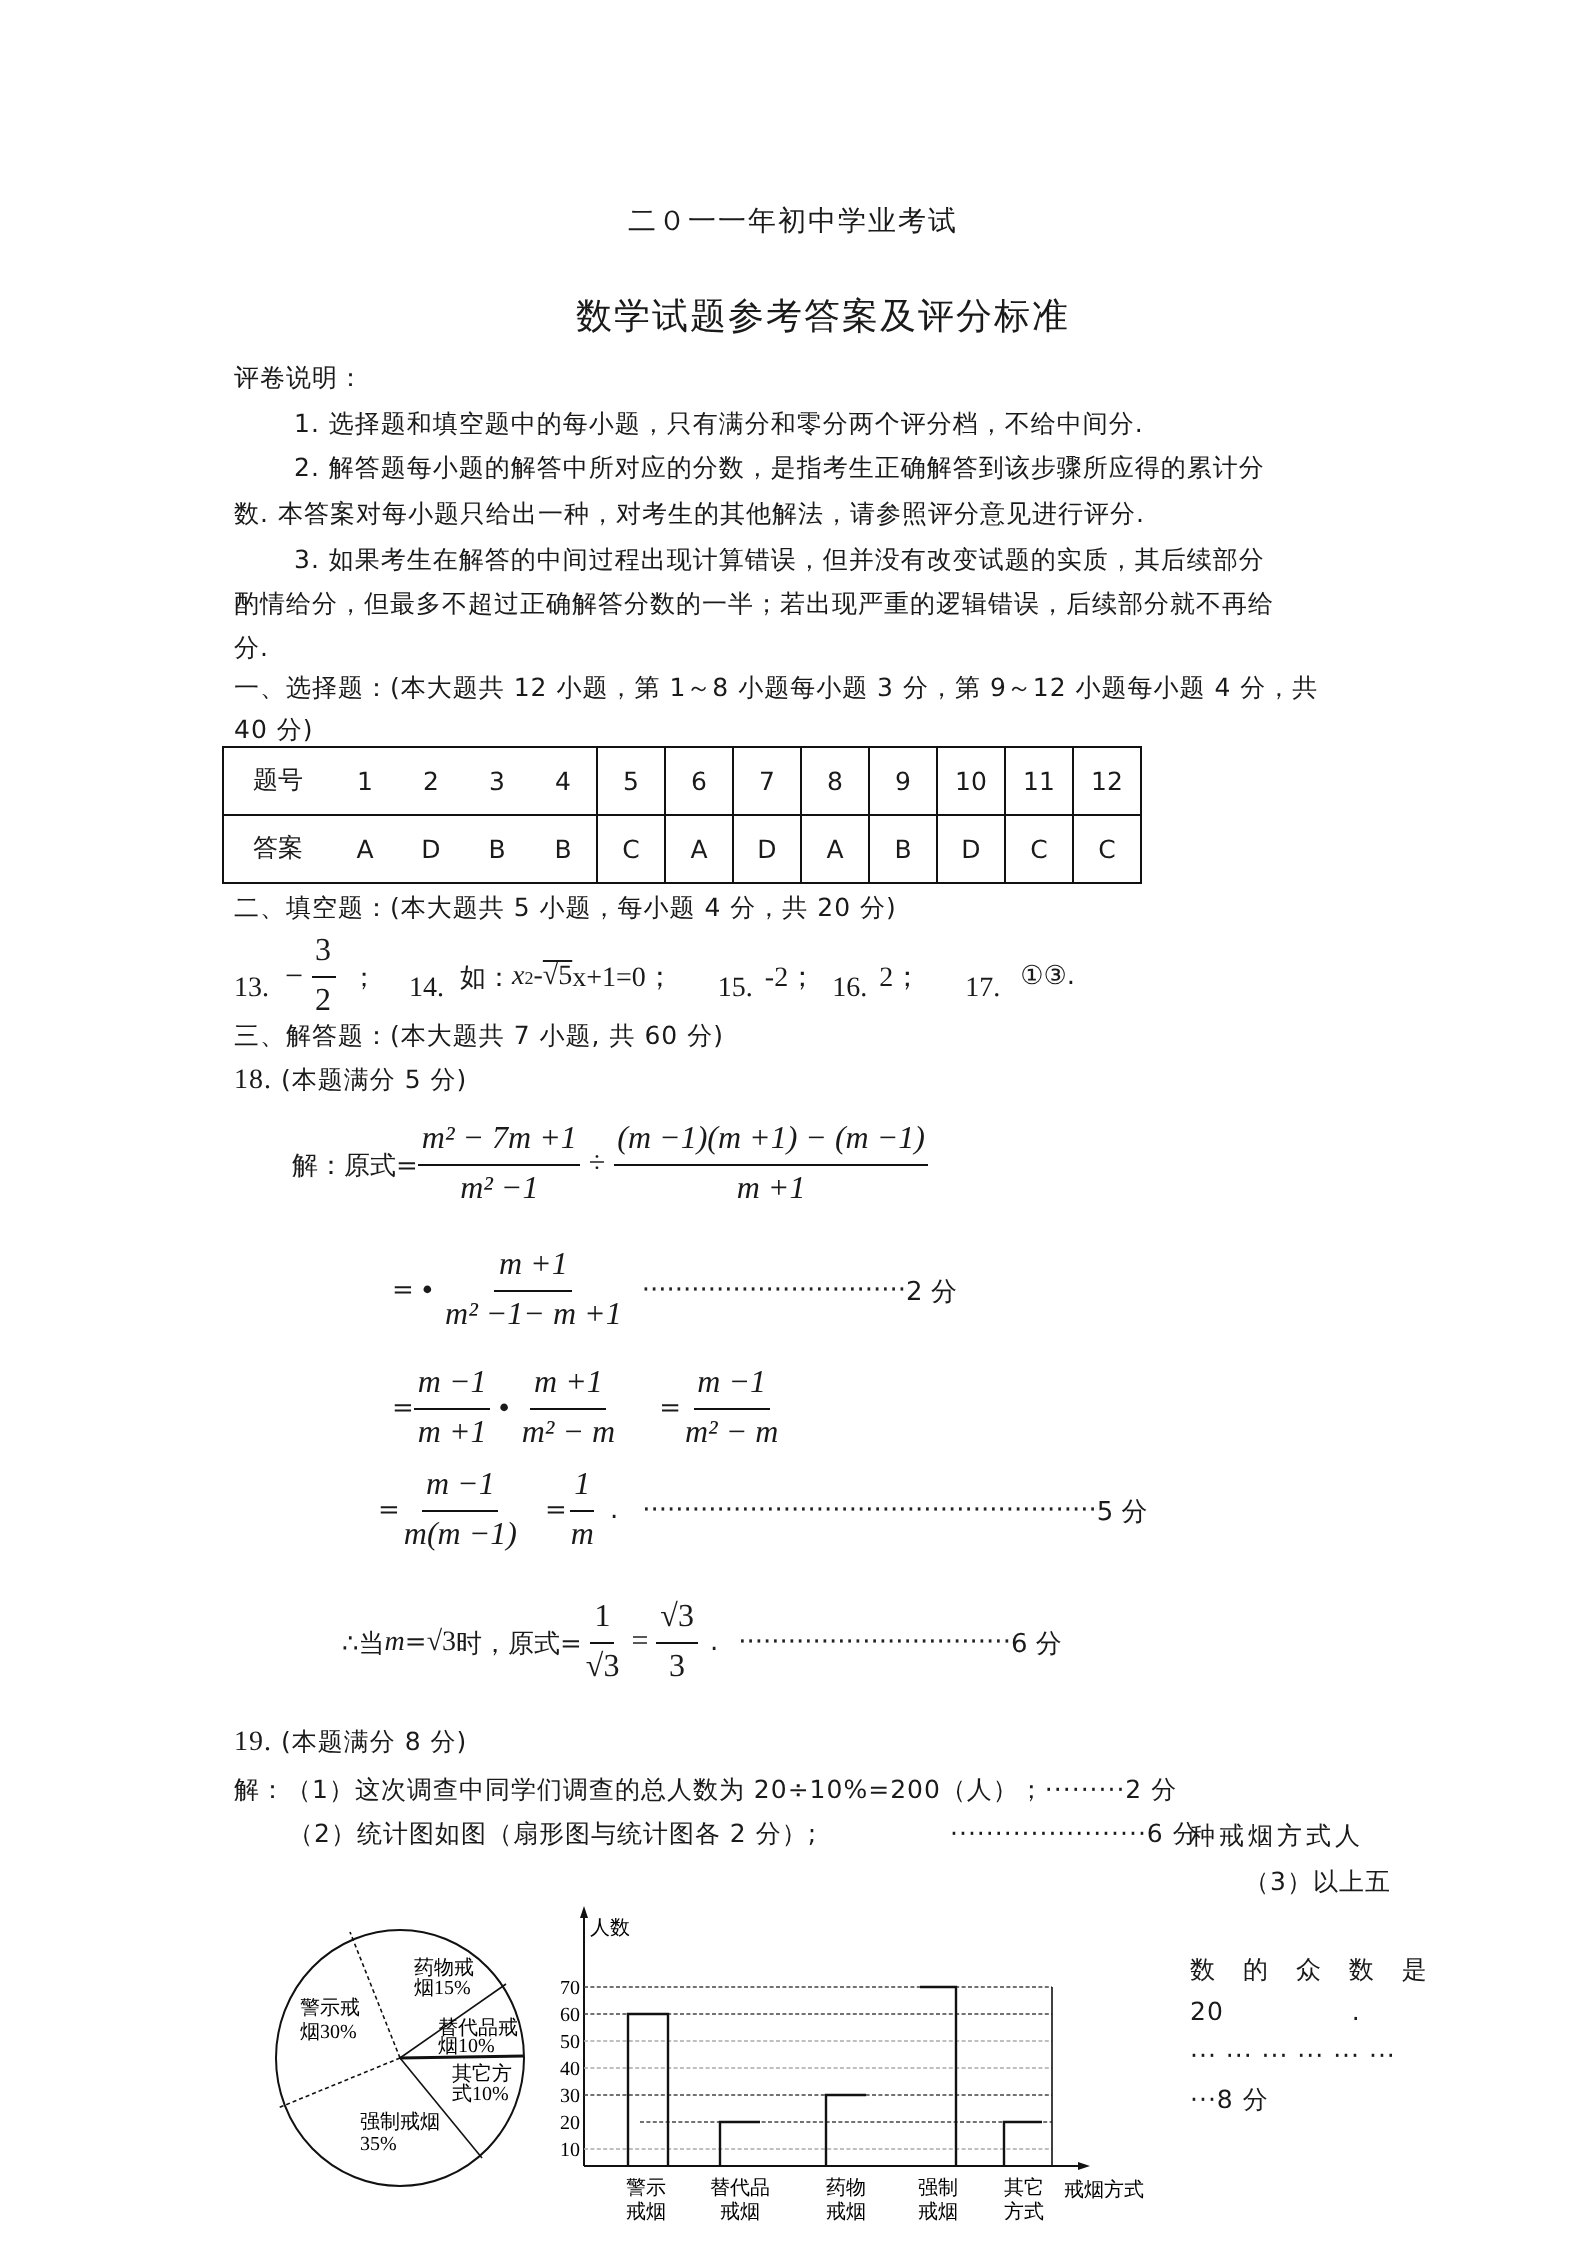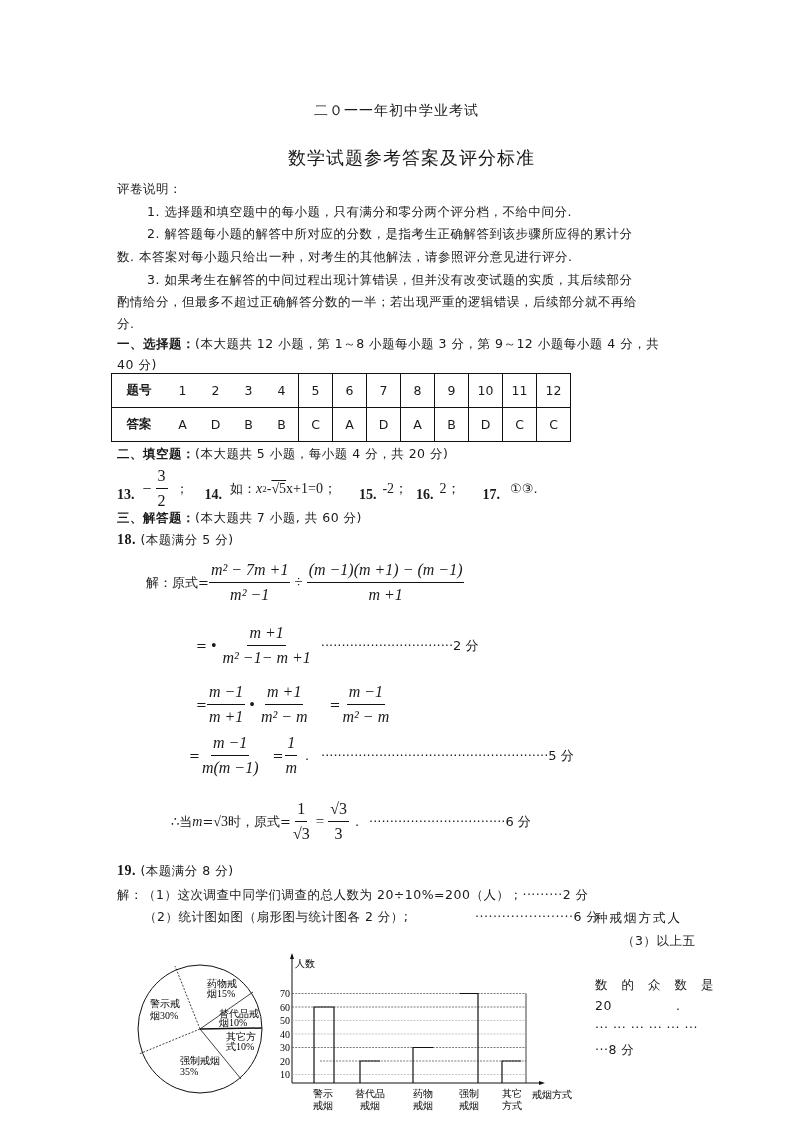--- a/index.html
+++ b/index.html
@@ -2,21 +2,21 @@
 <html><head>
 <meta charset="utf-8">
 <style>
   html, body { margin: 0; padding: 0; background: #ffffff; }
   body { width: 793px; height: 1122px; position: relative; overflow: hidden;
          font-family: "DejaVu Sans", "Liberation Sans", sans-serif; color: #1a1a1a; font-size: 13px; }
   .abs { position: absolute; white-space: nowrap; }
   .title1 { left: 0; width: 793px; top: 102px; text-align: center; font-size: 14px; letter-spacing: 1px; }
   .title2 { left: 0; width: 793px; top: 146px; text-align: center; font-size: 18px; letter-spacing: 1px; padding-left: 30px; box-sizing: border-box; }
   .para { font-size: 12.5px; letter-spacing: 0.5px; }
-  .bold { font-weight: bold; margin-top: 12px; }
+  .bold { font-weight: normal; margin-top: 12px; }
   .serif { font-family: "Liberation Serif", "DejaVu Serif", serif; }
   .ital { font-style: italic; }
   table.ans { position: absolute; left: 111px; top: 373px; border-collapse: collapse; font-size: 12.5px; }
   table.ans td { height: 33px; text-align: center; padding: 0; }
   table.ans tr:first-child td { border-bottom: 1.5px solid #111; }
   table.ans { border: 1.5px solid #111; }
   table.ans td.vl { border-left: 1px solid #111; }
   .frac { display: inline-flex; flex-direction: column; align-items: center; vertical-align: middle;
           font-family: "Liberation Serif", "DejaVu Serif", serif; font-size: 16px; }
   .frac .num { padding: 0 2px 2px; border-bottom: 1px solid #111; line-height: 20px; }

